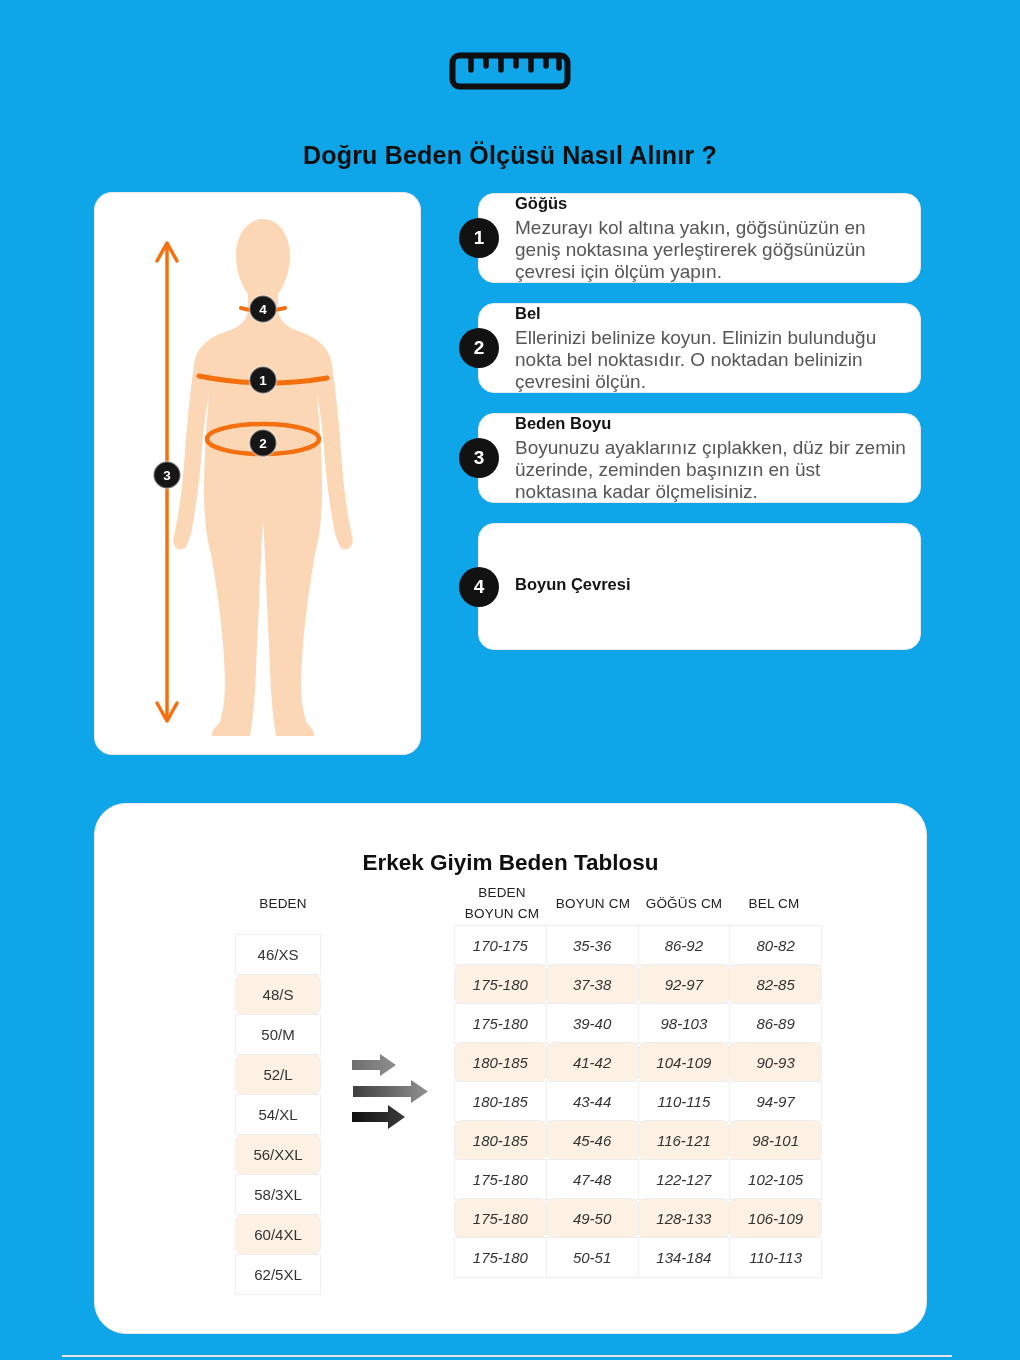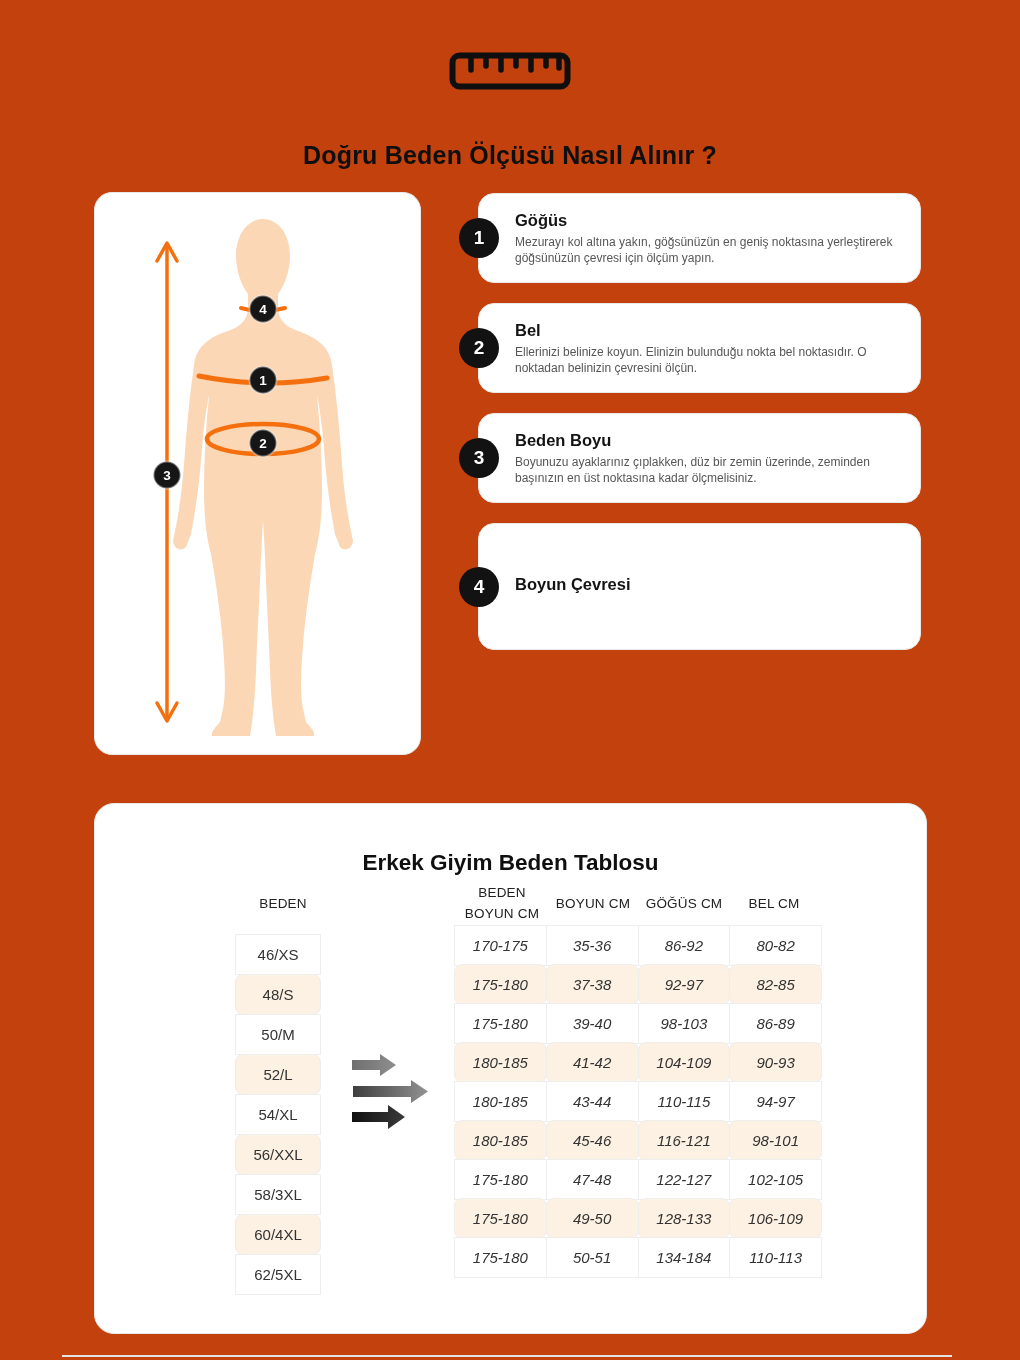--- a/index.html
+++ b/index.html
@@ -1,19 +1,19 @@
 <!DOCTYPE html>
 <html><head>
 <meta charset="utf-8">
 <style>
   html,body{margin:0;padding:0;background:#ffffff;}
   .page{
     position:relative;width:1020px;height:1360px;margin:0 auto;
     font-family:"Liberation Sans","DejaVu Sans",sans-serif;
-    background:#c2410c;overflow:hidden;color:#111;
+    background:#0ea5e9;overflow:hidden;color:#111;
   }
   
   .ruler-wrap{position:absolute;top:52px;left:0;width:100%;display:flex;justify-content:center;}
   .page-title{
     position:absolute;top:124px;left:0;width:100%;text-align:center;
     font-size:25px;font-weight:700;color:#0f0f0f;letter-spacing:.2px;
   }
   
   .figure-panel{
     position:absolute;left:94px;top:192px;width:327px;height:563px;
@@ -28,25 +28,25 @@
     display:flex;flex-direction:column;justify-content:center;
     padding:10px 14px 10px 36px;
   }
   .card:last-child{height:127px;}
   .card-num{
     position:absolute;left:-20px;top:50%;transform:translateY(-50%);
     width:40px;height:40px;border-radius:50%;background:#121212;color:#fff;
     font-size:19px;font-weight:700;display:flex;align-items:center;justify-content:center;
   }
   .card-title{font-size:16.5px;font-weight:700;color:#141414;margin-bottom:4px;}
-  .card-text{font-size:12px;line-height:16px;color:#565656;}
+  .card-text{font-size:19px;line-height:22px;color:#565656;}
   
   .table-panel{
     position:absolute;left:94px;top:803px;width:833px;height:531px;
-    border:1.5px solid #e9e9e9;border-radius:20px;background:#fff;box-sizing:border-box;
+    border:1.5px solid #e9e9e9;border-radius:32px;background:#fff;box-sizing:border-box;
   }
   .table-title{
     position:absolute;top:27px;left:0;width:100%;text-align:center;
     font-size:22.5px;font-weight:700;color:#0f0f0f;
   }
   .col-head{
     position:absolute;width:100px;text-align:center;
     font-size:13.5px;font-weight:500;color:#222;line-height:21px;letter-spacing:.2px;
   }
   .h-beden{left:138px;top:89px;}

